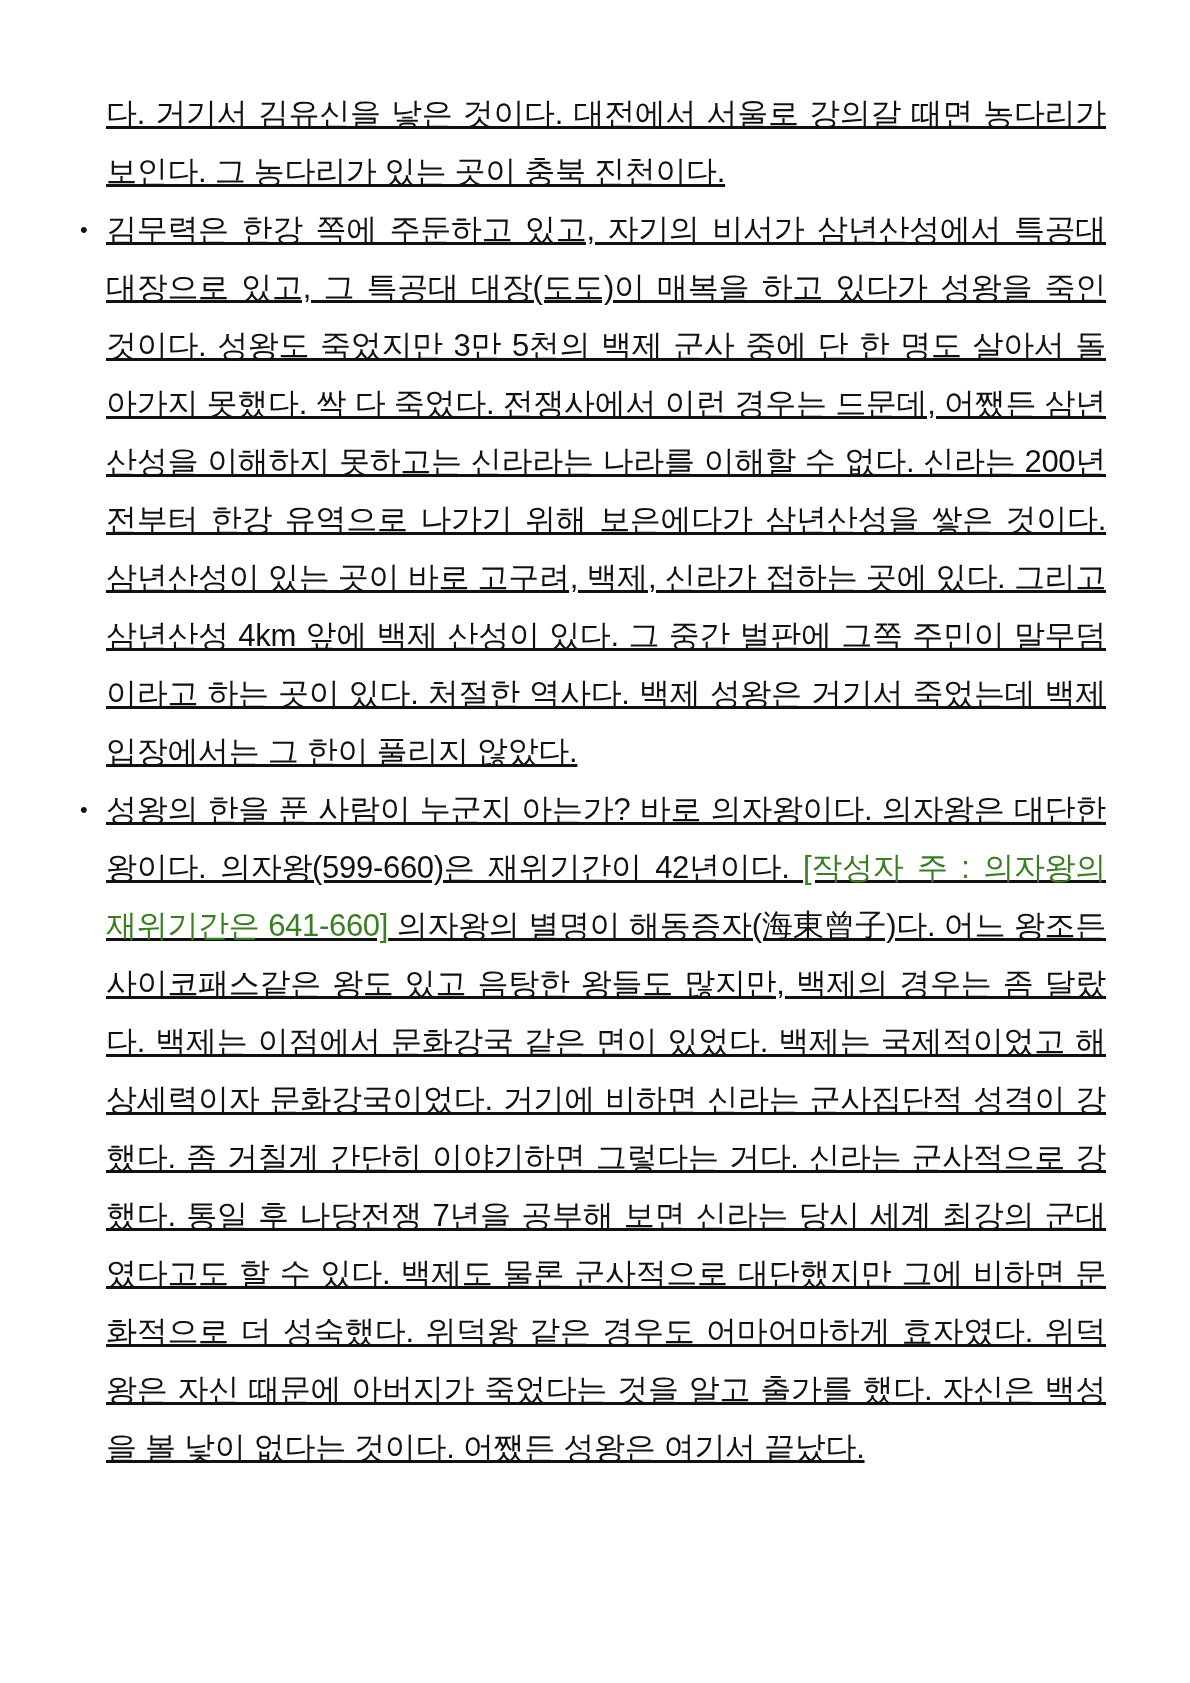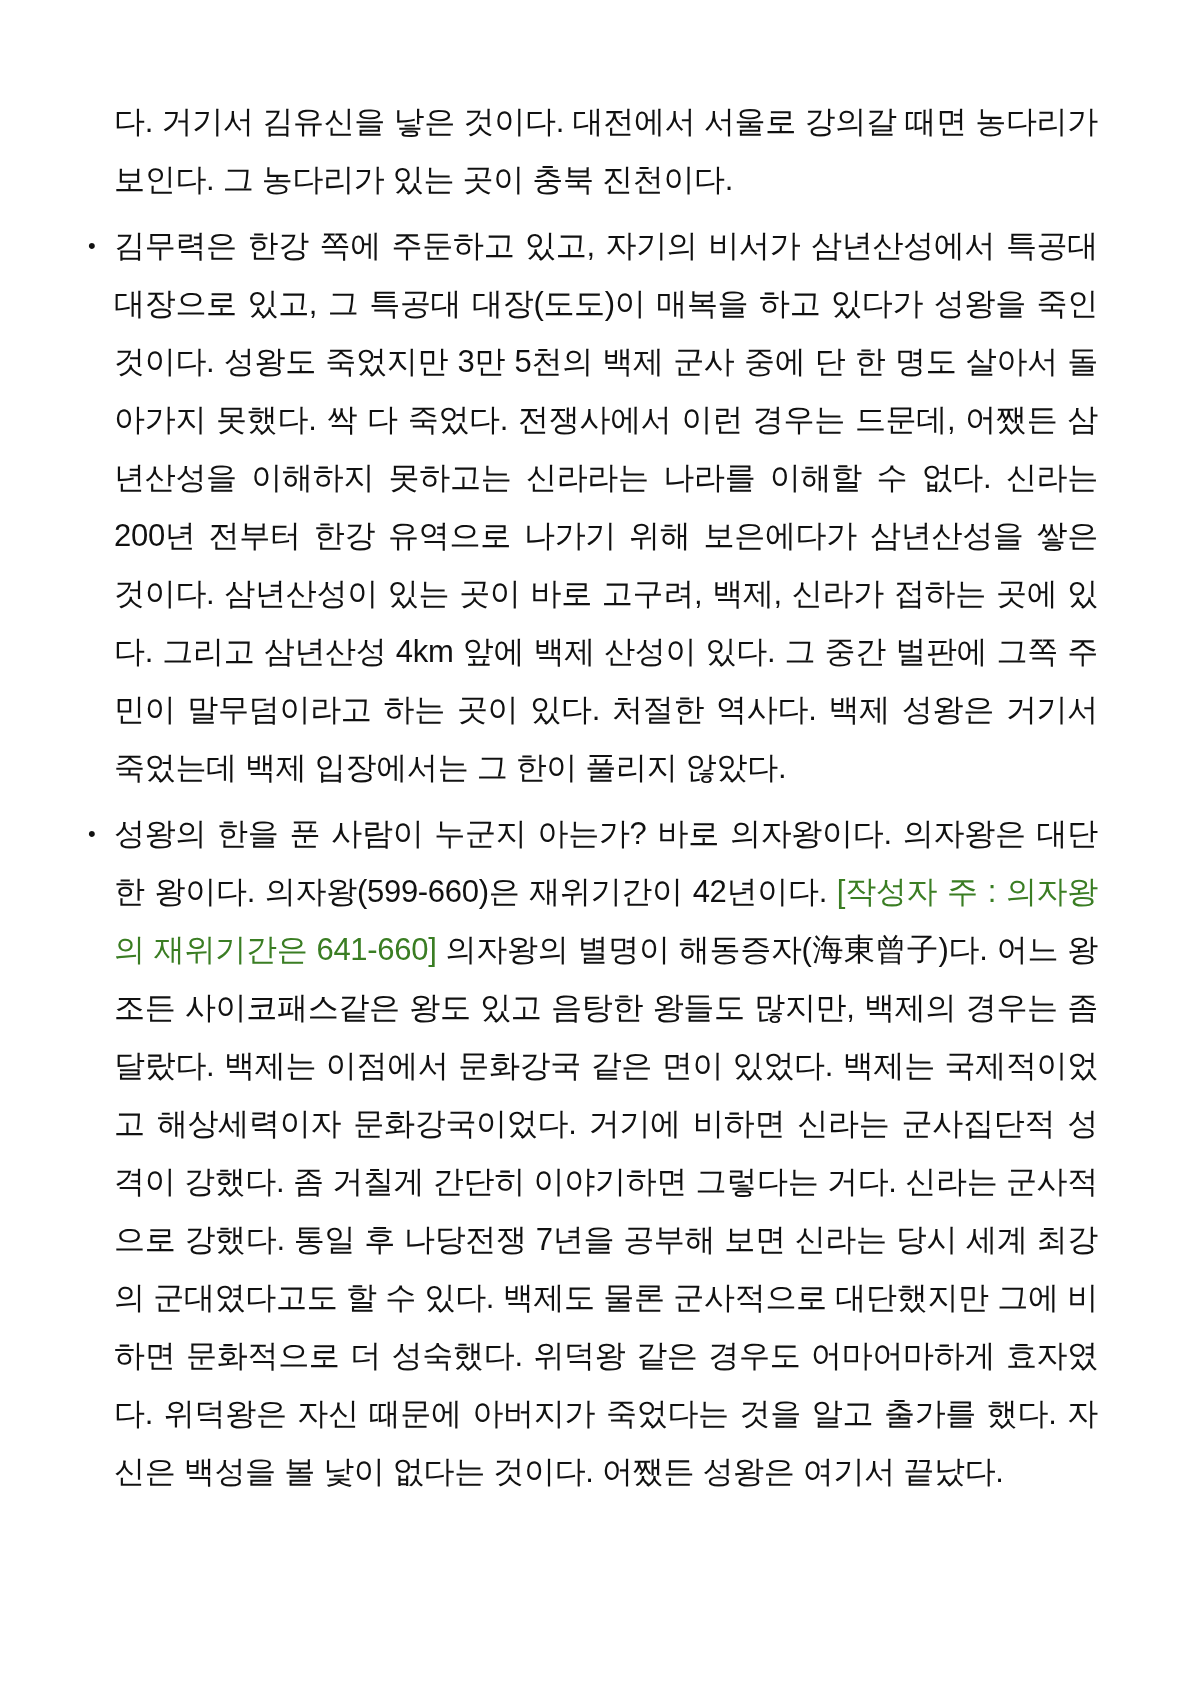--- a/index.html
+++ b/index.html
@@ -28,22 +28,23 @@
     font-family: "Liberation Sans", "DejaVu Sans", sans-serif;
     font-size: 31px;
     line-height: 58px;
     color: var(--text);
     text-align: justify;
     word-break: normal;
     overflow-wrap: break-word;
     letter-spacing: -0.3px;
   }
   .para {
-    margin: 8px;
+    margin: 0;
     position: relative;
+    text-decoration: underline;
   }
   .bullet {
     position: absolute;
     left: -26px;
     top: 0;
     font-size: 22px;
     line-height: 58px;
     color: var(--text);
   }
   .seg { color: inherit; }

